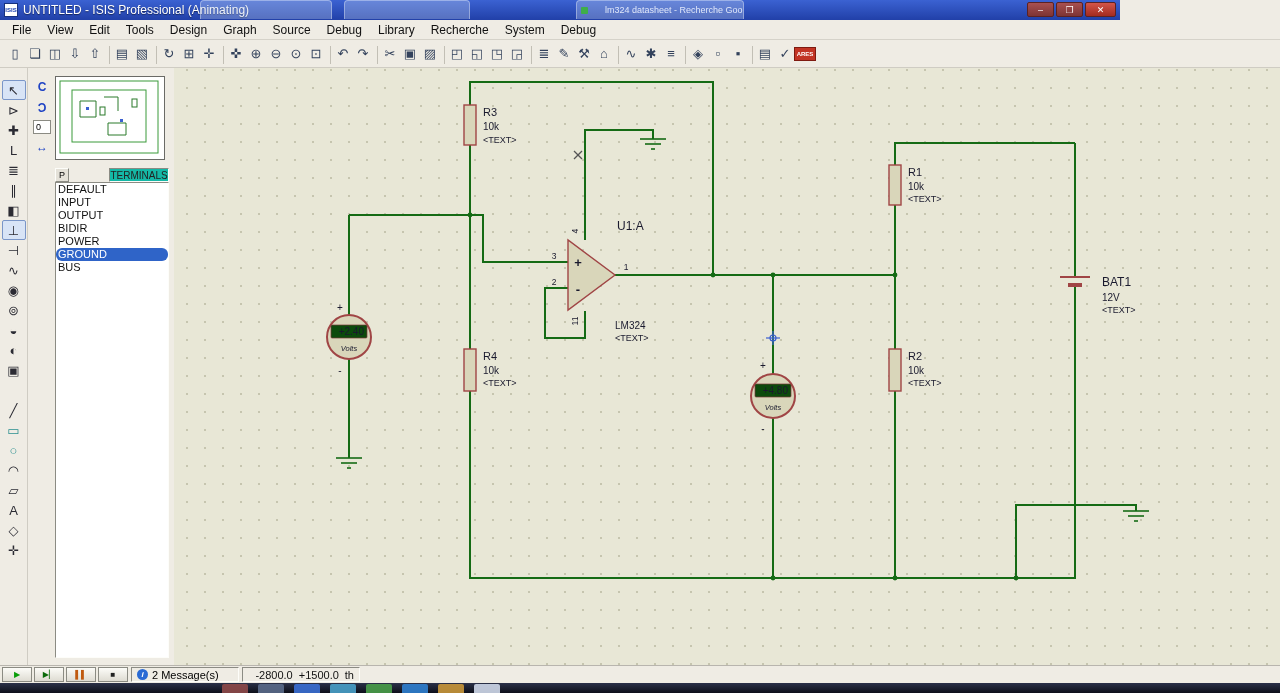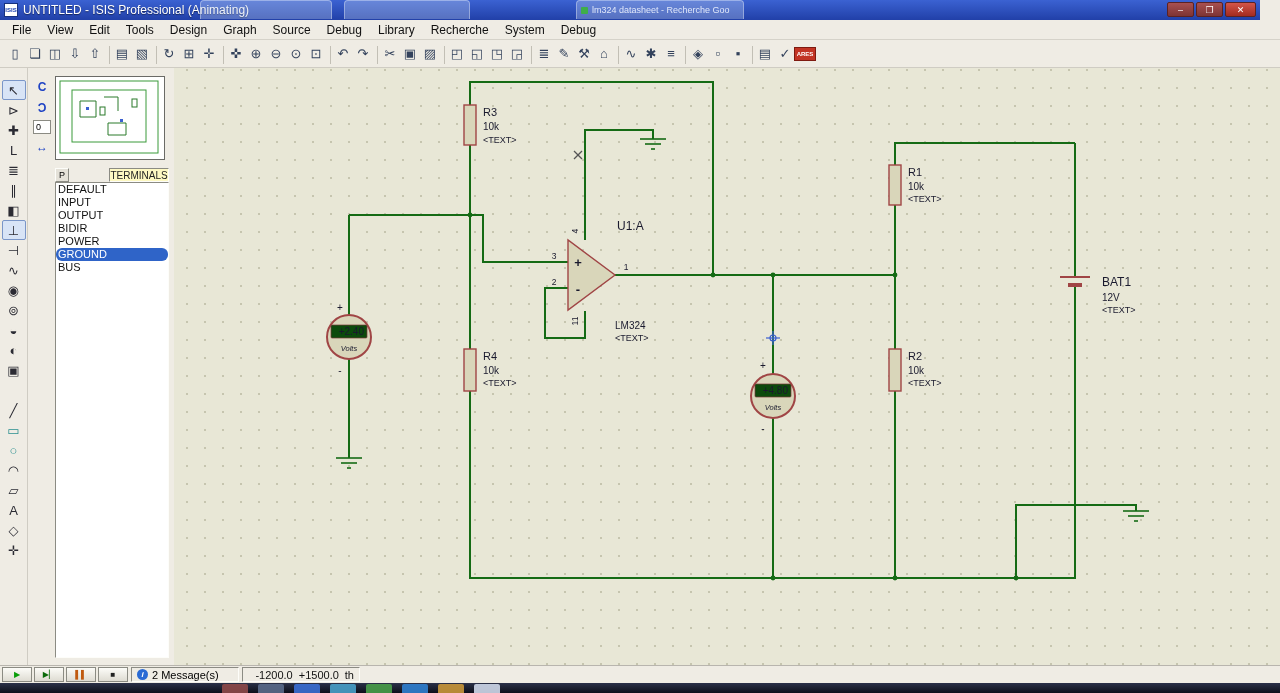--- a/index.html
+++ b/index.html
@@ -1,28 +1,28 @@
 <!DOCTYPE html>
 <html><head>
 <meta charset="utf-8">
 <style>
   * { box-sizing: border-box; margin: 0; padding: 0; }
   html,body { width:1280px; height:693px; overflow:hidden; background:#444; }
   body { font-family:"Liberation Sans", sans-serif; }
   #app { position:relative; width:1280px; height:693px; background:#efece4; overflow:hidden; }
 
   
-  .titlebar { position:absolute; left:0; top:0; width:1260px; height:20px;
+  .titlebar { position:absolute; left:0; top:0; width:1120px; height:20px;
     background:linear-gradient(#3b62d2,#2140a8); display:flex; align-items:center; }
   .app-icon { width:14px; height:14px; margin:0 5px 0 4px; background:#fff; border:1px solid #16307e;
     color:#1a3fb0; font-size:6px; font-weight:bold; display:flex; align-items:center; justify-content:center; }
   .title-text { color:#fff; font-size:12px; text-shadow:0 1px 1px rgba(0,0,0,.5); white-space:nowrap; }
   .ghost-tab { position:absolute; top:0; height:19px; background:rgba(200,215,240,.32);
     border:1px solid rgba(255,255,255,.35); border-bottom:none; border-radius:4px 4px 0 0;
-    display:flex; align-items:center; overflow:hidden; }
+    display:flex; align-items:center; overflow:hidden;gap:13px; }
   .ghost-tab .fav { width:7px; height:7px; margin:0 4px; background:#3fae4a; border-radius:1px; flex:none; }
   .ghost-tab .gt-text { color:#eef3ff; font-size:9px; white-space:nowrap; opacity:.9; }
   .win-btns { position:absolute; right:4px; top:2px; display:flex; gap:2px; }
   .win-btn { width:27px; height:15px; font-size:9px; color:#fff; display:flex; align-items:center; justify-content:center;
     background:linear-gradient(#a85050,#7e3434); border:1px solid #5c2222; border-radius:2px; }
   .win-btn.close { background:linear-gradient(#d35549,#a32b20); width:31px; }
 
   
   .menubar { position:absolute; left:0; top:20px; width:1280px; height:20px; background:#efece4;
     border-bottom:1px solid #d5d2c9; display:flex; align-items:center; padding-left:4px; }
@@ -49,21 +49,21 @@
   .orient-col { position:absolute; left:2px; top:10px; width:24px; display:flex; flex-direction:column; align-items:center; gap:4px; }
   .obtn { width:20px; height:17px; display:flex; align-items:center; justify-content:center;
     color:#1f43c4; font-weight:bold; font-size:12px; }
   .angle-input { width:18px; height:14px; font-size:9px; border:1px solid #8b8b83; background:#fff; text-align:left; padding-left:2px; }
   .preview { position:absolute; left:27px; top:8px; width:110px; height:84px; background:#fff;
     border:1px solid #6a6a66; }
   .sel-header-row { position:absolute; left:27px; top:100px; width:114px; height:14px; display:flex; }
   .pbtn { width:14px; height:14px; font-size:9px; display:flex; align-items:center; justify-content:center;
     background:#e4e1d8; border:1px solid; border-color:#fdfdf9 #8b8b83 #8b8b83 #fdfdf9; }
   .sel-header { flex:1; font-size:10px; display:flex; align-items:center; justify-content:center;
-    background:#fef9c3; border:1px solid; border-color:#8b8b83 #fdfdf9 #fdfdf9 #8b8b83; color:#222;margin-left:40px; }
+    background:#14b8a6; border:1px solid; border-color:#8b8b83 #fdfdf9 #fdfdf9 #8b8b83; color:#222;margin-left:40px; }
   .sel-list { position:absolute; left:27px; top:114px; width:114px; height:476px; background:#fff;
     border:1px solid; border-color:#8b8b83 #fdfdf9 #fdfdf9 #8b8b83; overflow:hidden; }
   .sel-item { font-size:11px; height:13px; line-height:13px; padding-left:2px; color:#111; white-space:nowrap; }
   .sel-item.selected { background:#2f64c8; color:#fff;border-radius:6px; }
 
   
   .canvas { position:absolute; left:174px; top:0; width:1106px; height:597px;
     background-color:#e8e7d6;
     background-image:radial-gradient(circle, #c6c5af 1.1px, rgba(0,0,0,0) 1.2px);
     background-size:18px 18px; background-position:4px 11px; }
@@ -629,21 +629,21 @@
 
         <div class="simbtn">
           <span style="color: rgb(34, 34, 34);">■</span>
         </div>
       </div>
     <div class="panel msgs">
       <span class="info-ic">i</span>
       <span>2 Message(s)</span>
     </div>
     <div class="panel coords">
-      <span>-1200.0</span>
+      <span>-2800.0</span>
       <span>+1500.0</span>
       <span>th</span>
     </div>
   </div>
 
   <div class="taskbar">
 
       <div class="tb-icon" style="background: rgb(143, 74, 74);"></div>
 
       <div class="tb-icon" style="background: rgb(90, 106, 138);"></div>

